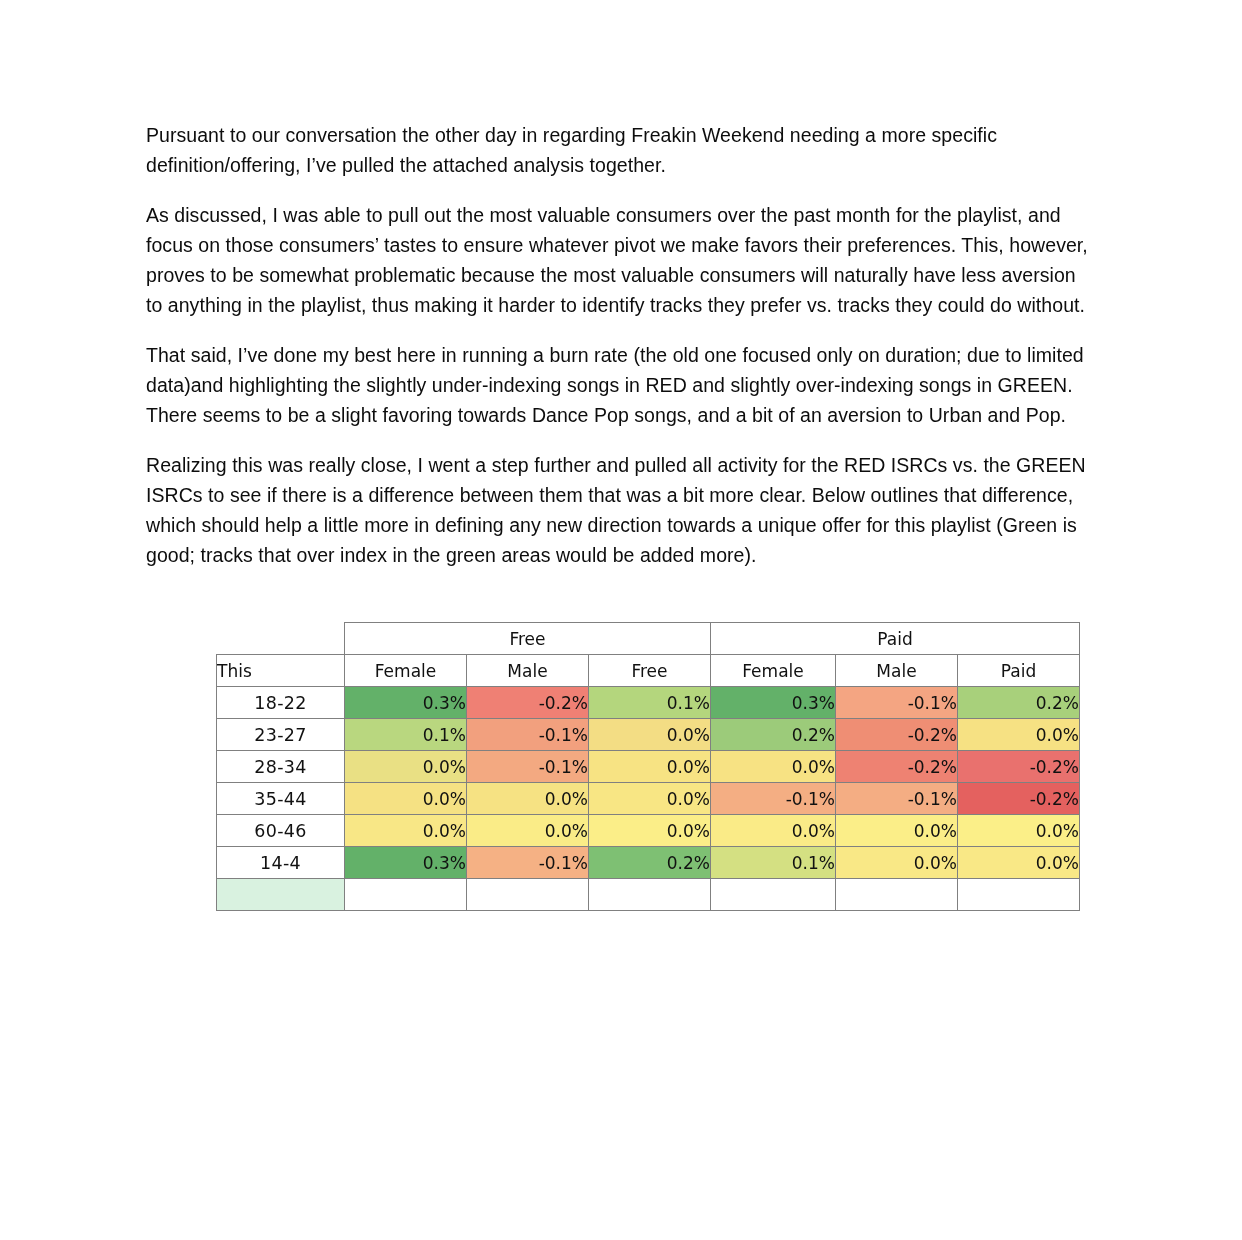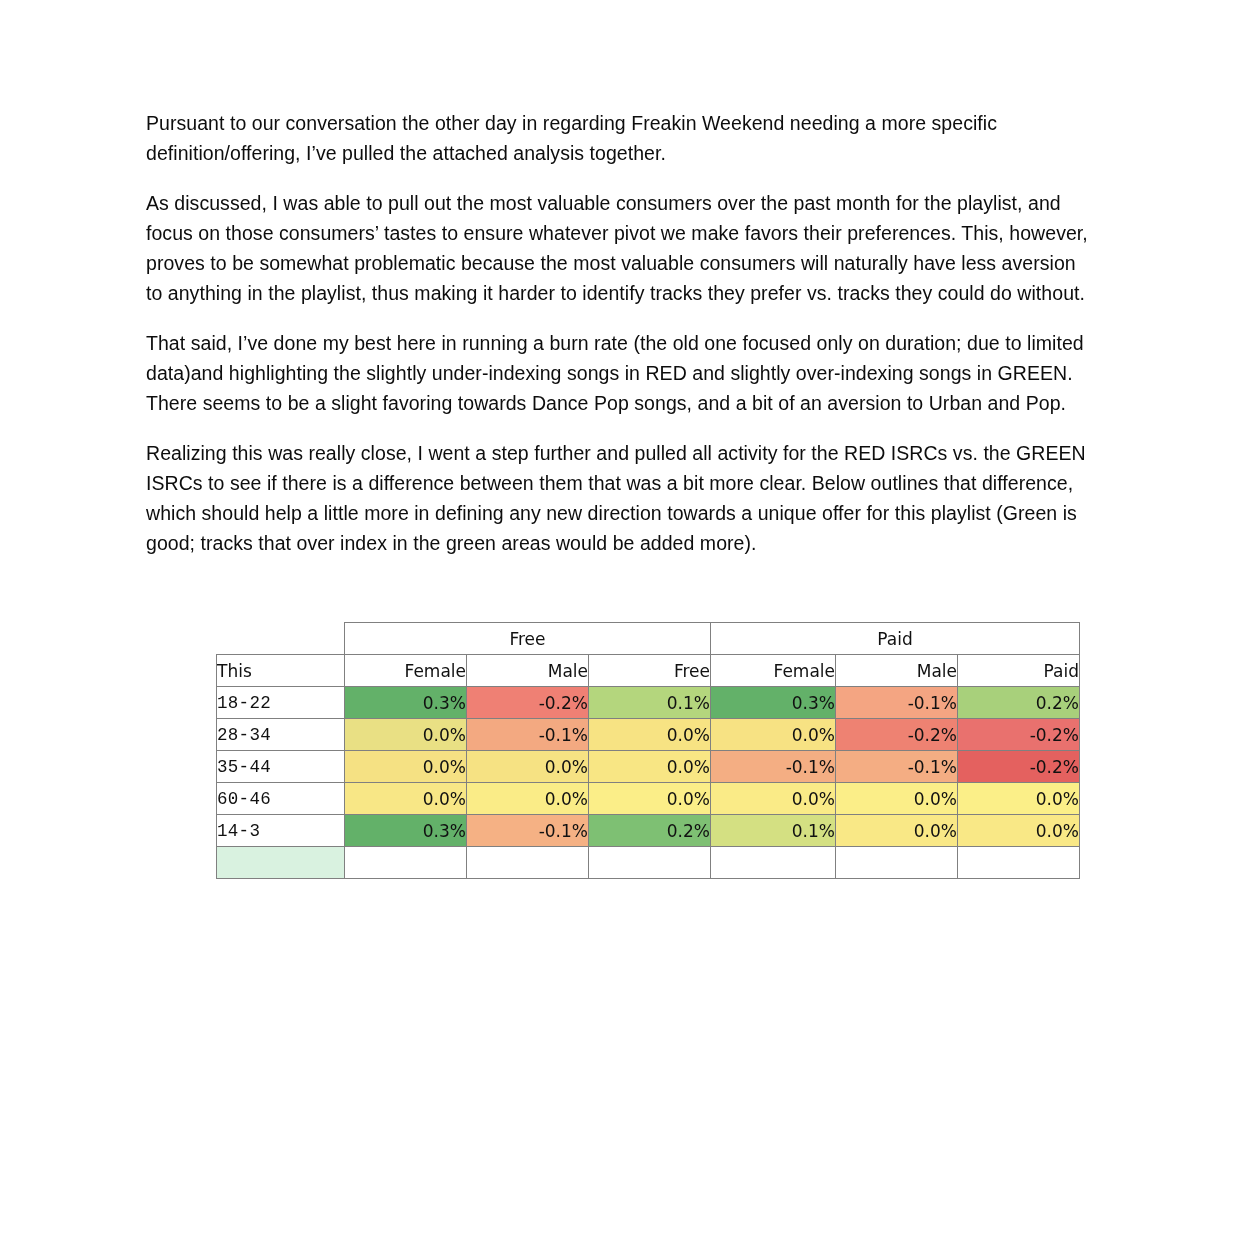--- a/index.html
+++ b/index.html
@@ -26,21 +26,21 @@
     position: absolute;
     left: 146px;
     top: 108px;
     width: 950px;
   }
   .para {
     font-family: "Liberation Sans", sans-serif;
     font-size: 19.5px;
     line-height: 30px;
     color: #0d0d0d;
-    margin: 0 0 20px 0;
+    margin: 12px 0 20px 0;
     letter-spacing: 0.05px;
   }
   .para:last-child { margin-bottom: 0; }
 
   
   .table-wrap {
     position: absolute;
     left: 216px;
     top: 622px;
   }
@@ -69,33 +69,32 @@
     width: 0;
   }
   .col-label {
     width: 128px;
     text-align: left;
     padding-left: 10px;
     font-weight: bold;
     font-size: 17px;
   }
   .col-head {
-    text-align: right;
+    text-align: center;
     padding-left: 9px;
     font-weight: bold;
     font-size: 17px;
   }
   .rowhead {
     width: 128px;
-    text-align: left;
+    text-align: center;
     padding-left: 10px;
     font-weight: bold;
     font-size: 17.5px;
     letter-spacing: 0.3px;
-    font-family: Liberation Mono, monospace;
   }
   td.val {
     text-align: right;
     padding-right: 9px;
     font-size: 17px;
     width: 122px;
   }
   td.val.wide { width: 125px; }
   .spacer-row td { height: 30px; }
   .spacer-row td.rowhead { background: #d9f2e0; }
@@ -133,20 +132,29 @@
         <tr>
           <td class="rowhead">18-22</td>
           <td class="val" style="background-color: rgb(99, 177, 105);">0.3%</td>
           <td class="val" style="background-color: rgb(239, 128, 116);">-0.2%</td>
           <td class="val" style="background-color: rgb(180, 214, 125);">0.1%</td>
           <td class="val wide" style="background-color: rgb(99, 177, 105);">0.3%</td>
           <td class="val" style="background-color: rgb(244, 165, 130);">-0.1%</td>
           <td class="val" style="background-color: rgb(168, 208, 123);">0.2%</td>
         </tr>
         <tr>
+          <td class="rowhead">23-27</td>
+          <td class="val" style="background-color: rgb(185, 215, 127);">0.1%</td>
+          <td class="val" style="background-color: rgb(242, 160, 126);">-0.1%</td>
+          <td class="val" style="background-color: rgb(243, 221, 132);">0.0%</td>
+          <td class="val wide" style="background-color: rgb(156, 203, 122);">0.2%</td>
+          <td class="val" style="background-color: rgb(239, 142, 116);">-0.2%</td>
+          <td class="val" style="background-color: rgb(246, 225, 131);">0.0%</td>
+        </tr>
+        <tr>
           <td class="rowhead">28-34</td>
           <td class="val" style="background-color: rgb(233, 224, 132);">0.0%</td>
           <td class="val" style="background-color: rgb(243, 169, 129);">-0.1%</td>
           <td class="val" style="background-color: rgb(247, 227, 131);">0.0%</td>
           <td class="val wide" style="background-color: rgb(247, 226, 131);">0.0%</td>
           <td class="val" style="background-color: rgb(238, 130, 114);">-0.2%</td>
           <td class="val" style="background-color: rgb(233, 113, 110);">-0.2%</td>
         </tr>
         <tr>
           <td class="rowhead">35-44</td>
@@ -160,21 +168,21 @@
         <tr>
           <td class="rowhead">60-46</td>
           <td class="val" style="background-color: rgb(248, 231, 134);">0.0%</td>
           <td class="val" style="background-color: rgb(250, 236, 135);">0.0%</td>
           <td class="val" style="background-color: rgb(251, 238, 136);">0.0%</td>
           <td class="val wide" style="background-color: rgb(250, 235, 135);">0.0%</td>
           <td class="val" style="background-color: rgb(251, 238, 136);">0.0%</td>
           <td class="val" style="background-color: rgb(251, 239, 136);">0.0%</td>
         </tr>
         <tr>
-          <td class="rowhead">14-3</td>
+          <td class="rowhead">14-4</td>
           <td class="val" style="background-color: rgb(99, 177, 105);">0.3%</td>
           <td class="val" style="background-color: rgb(245, 177, 132);">-0.1%</td>
           <td class="val" style="background-color: rgb(126, 192, 115);">0.2%</td>
           <td class="val wide" style="background-color: rgb(212, 224, 130);">0.1%</td>
           <td class="val" style="background-color: rgb(249, 232, 134);">0.0%</td>
           <td class="val" style="background-color: rgb(249, 232, 134);">0.0%</td>
         </tr>
 
         <tr class="spacer-row">
           <td class="rowhead"></td>

